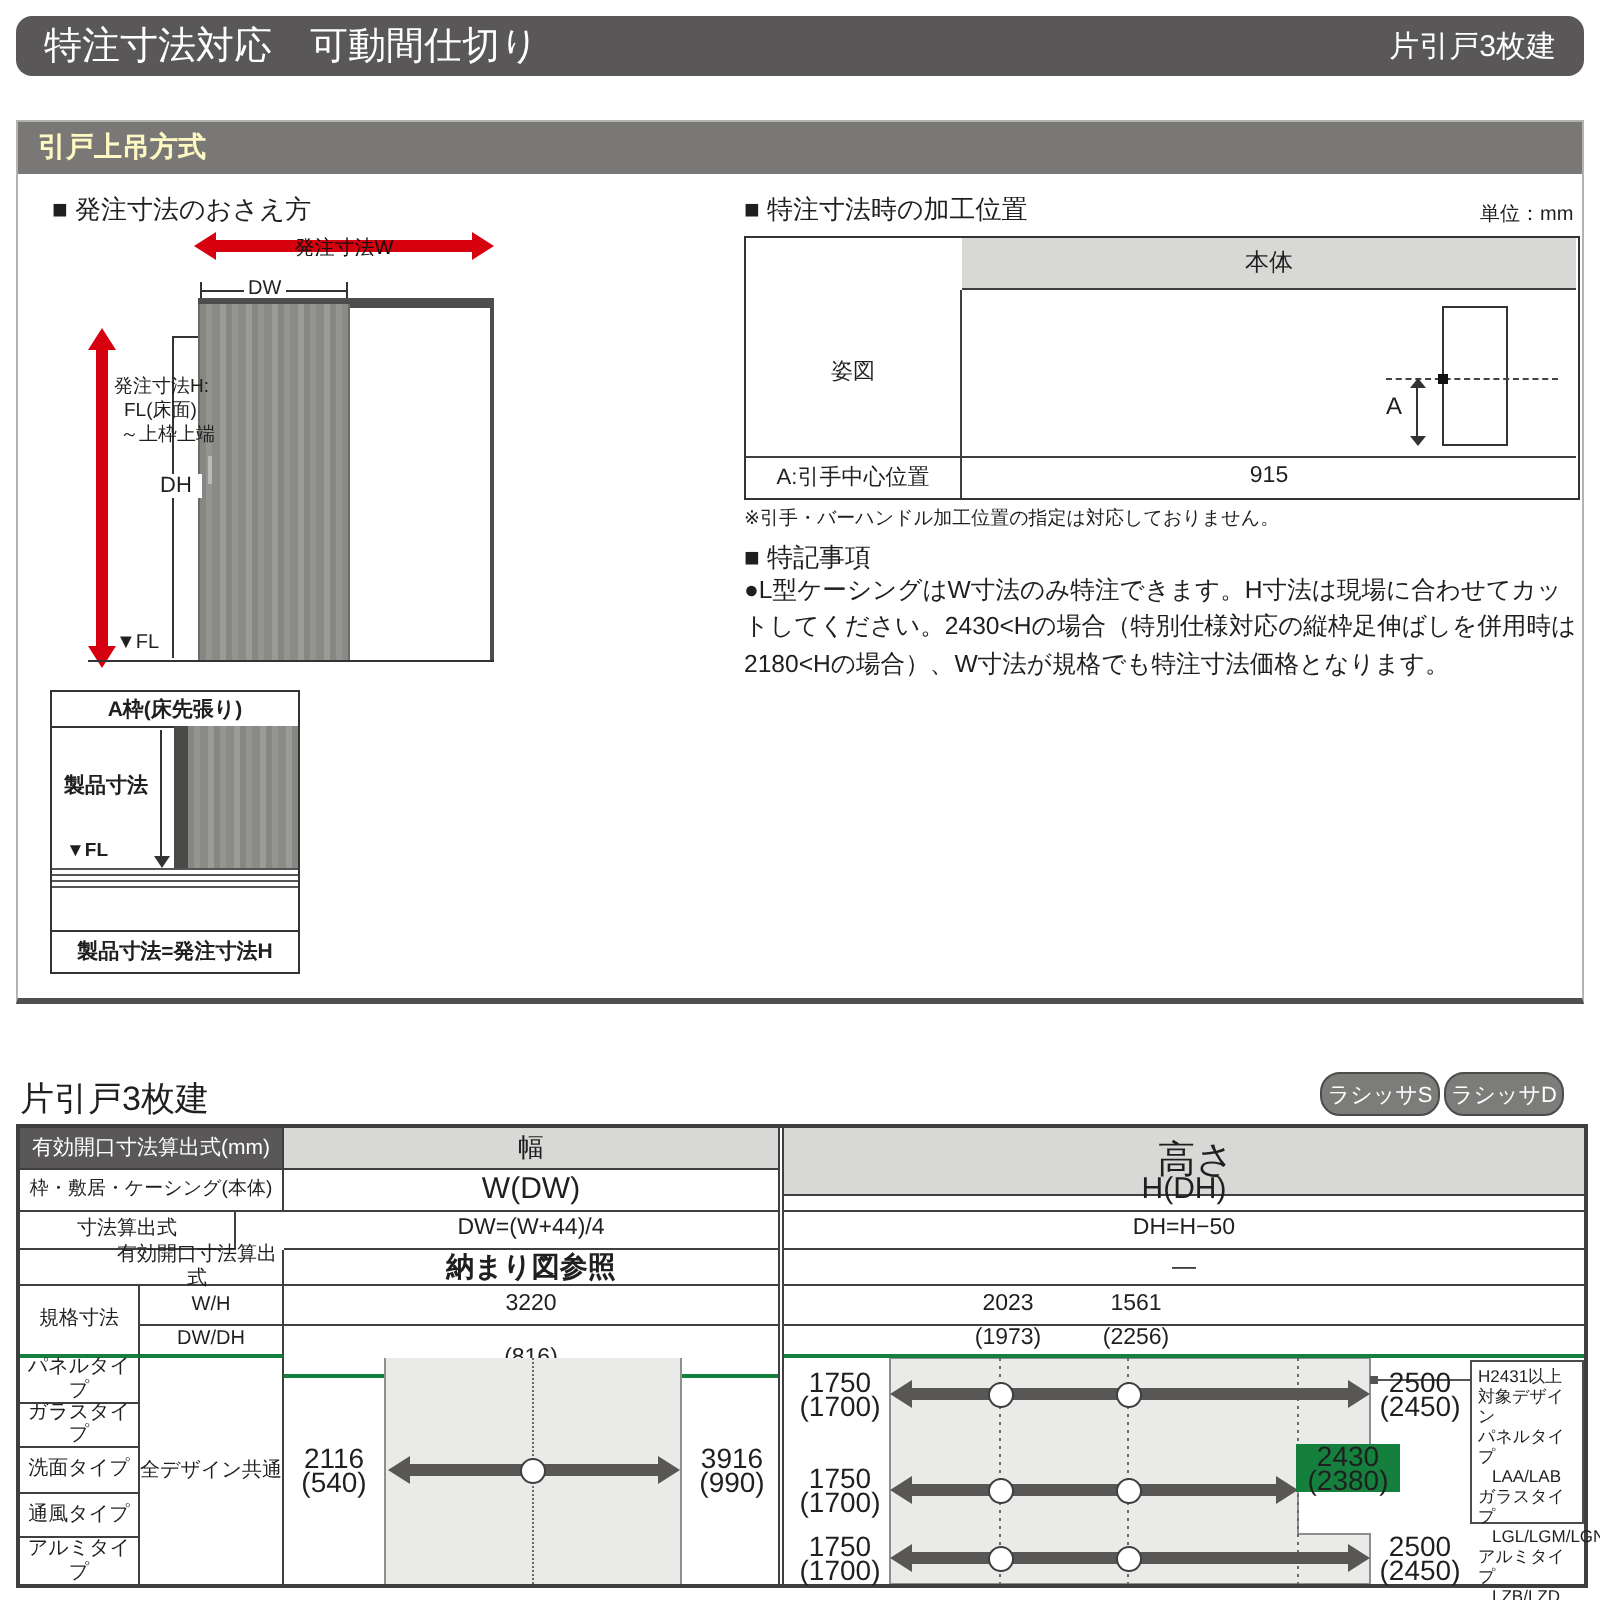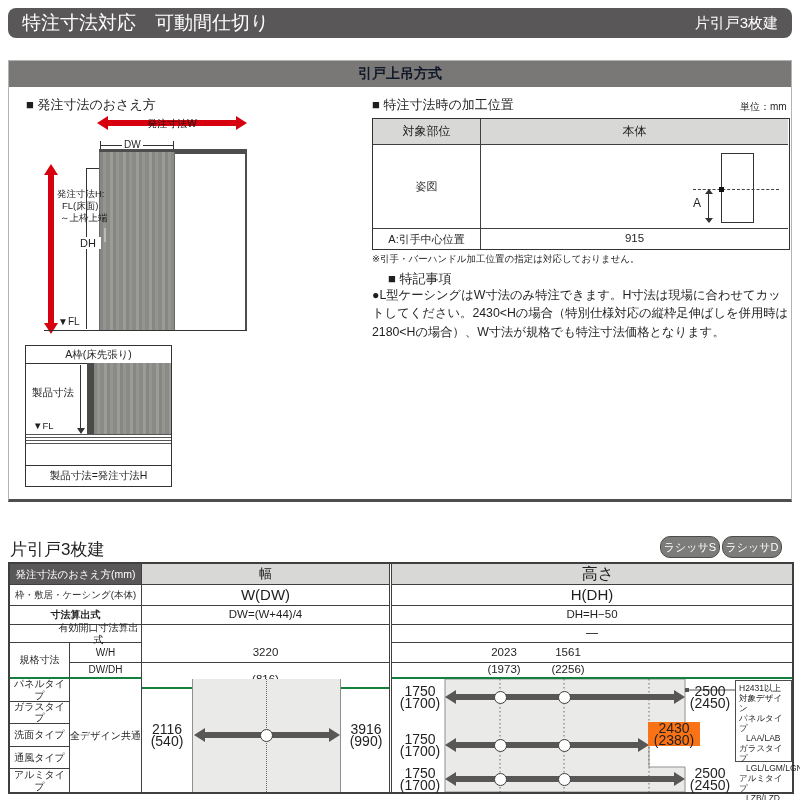--- a/index.html
+++ b/index.html
@@ -12,22 +12,22 @@
   .bb2{border-bottom:2px solid #15803d;}
   .hdrbg{background:#d8d8d6;}
   .darkbg{background:#595757;color:#fff;}
   .bold{font-weight:normal;}
   
   .topbar{position:absolute;left:8px;top:8px;width:784px;height:30px;background:#595757;
           border-radius:8px;display:flex;align-items:center;justify-content:space-between;
           padding:0 14px;box-sizing:border-box;color:#fff;}
   .mainbox{position:absolute;left:8px;top:60px;width:784px;height:442px;
            border:1px solid #b3b3b1;border-bottom:3px solid #4f4f4d;box-sizing:border-box;background:#fff;}
-  .secbar{position:absolute;left:0;top:0;width:100%;height:26px;background:#7a7876;color:#0f172a;
-          display:flex;align-items:center;padding:0 10px;box-sizing:border-box;font-weight:bold;font-size:14px;justify-content:center;}
+  .secbar{position:absolute;left:0;top:0;width:100%;height:26px;background:#7a7876;color:#fef9c3;
+          display:flex;align-items:center;padding:0 10px;box-sizing:border-box;font-weight:bold;font-size:14px;}
   
   .rarrow-h .sh{position:absolute;left:9px;right:9px;top:4px;height:6px;background:#d7000f;}
   .rarrow-h .al{position:absolute;left:0;top:0;width:0;height:0;border-top:7px solid transparent;
                 border-bottom:7px solid transparent;border-right:11px solid #d7000f;}
   .rarrow-h .ar{position:absolute;right:0;top:0;width:0;height:0;border-top:7px solid transparent;
                 border-bottom:7px solid transparent;border-left:11px solid #d7000f;}
   .rarrow-v .sh{position:absolute;top:9px;bottom:9px;left:4px;width:6px;background:#d7000f;}
   .rarrow-v .at{position:absolute;top:0;left:0;width:0;height:0;border-left:7px solid transparent;
                 border-right:7px solid transparent;border-bottom:11px solid #d7000f;}
   .rarrow-v .ab{position:absolute;bottom:0;left:0;width:0;height:0;border-left:7px solid transparent;
@@ -101,76 +101,76 @@
   </div>
   <div class="abs bold" style="left:57px;top:188px;width:66px;font-size:9.5px;line-height:12px;background:transparent;">
     <div>発注寸法H:</div>
     <div style="padding-left:5px;">FL(床面)</div>
     <div style="padding-left:3px;">～上枠上端</div>
   </div>
 
   <div class="abs" style="left:44px;top:330px;width:203px;height:1px;background:#333;"></div>
   <div class="abs" style="left:58px;top:316px;font-size:10px;">▼FL</div>
 
-  <div class="abs" style="left:25px;top:345px;width:147px;height:142px;border:1.5px solid #333;box-sizing:border-box;background:#fff;">
+  <div class="abs" style="left:25px;top:345px;width:125px;height:142px;border:1.5px solid #333;box-sizing:border-box;background:#fff;font-weight:bold;">
     <div style="height:17px;border-bottom:1px solid #333;display:flex;align-items:center;justify-content:center;font-size:10.5px;">A枠(床先張り)</div>
     <div class="abs" style="left:61px;top:17px;width:7px;height:71px;background:#4a4a48;"></div>
     <div class="abs wood" style="left:68px;top:17px;right:0;height:71px;"></div>
     <div class="abs" style="left:6px;top:40px;font-size:10.5px;">製品寸法</div>
     <div class="abs" style="left:54px;top:19px;width:1px;height:64px;background:#333;"></div>
     <div class="abs" style="left:51px;top:82px;width:0;height:0;border-left:4px solid transparent;border-right:4px solid transparent;border-top:6px solid #333;"></div>
     <div class="abs" style="left:7px;top:74px;font-size:9.5px;">▼FL</div>
     <div class="abs" style="left:0;right:0;top:88px;height:11px;background:repeating-linear-gradient(180deg,#555 0 1px,transparent 1px 3px);"></div>
     <div class="abs" style="left:0;right:0;bottom:0;height:20px;border-top:1px solid #333;display:flex;align-items:center;justify-content:center;font-size:10.5px;">製品寸法=発注寸法H</div>
   </div>
 
   <div class="abs bold" style="left:372px;top:96px;font-size:13px;">■ 特注寸法時の加工位置</div>
   <div class="abs" style="left:740px;top:100px;font-size:10px;">単位：mm</div>
 
   <div class="abs" style="left:372px;top:118px;width:418px;height:132px;border:1.5px solid #333;box-sizing:border-box;">
-    <div class="cell hdrbg br bb" style="left:0;top:0;width:108px;height:26px;font-size:12px;">対象部位</div>
     <div class="cell hdrbg bb" style="left:108px;top:0;width:307px;height:26px;font-size:12px;">本体</div>
     <div class="cell br bb" style="left:0;top:26px;width:108px;height:84px;font-size:11px;">姿図</div>
     <div class="cell bb" style="left:108px;top:26px;width:307px;height:84px;">
 
       <span class="abs" style="left:240px;top:8px;width:33px;height:70px;border:1.5px solid #333;background:#fff;box-sizing:border-box;"></span>
       <span class="abs" style="left:212px;top:44px;width:86px;height:0;border-top:1px dashed #444;"></span>
       <span class="abs" style="left:238px;top:42px;width:5px;height:5px;background:#111;"></span>
       <span class="abs" style="left:227px;top:46px;width:1px;height:30px;background:#333;"></span>
       <span class="abs" style="left:224px;top:44px;width:0;height:0;border-left:4px solid transparent;border-right:4px solid transparent;border-bottom:5px solid #333;"></span>
       <span class="abs" style="left:224px;top:73px;width:0;height:0;border-left:4px solid transparent;border-right:4px solid transparent;border-top:5px solid #333;"></span>
       <span class="abs bold" style="left:212px;top:52px;font-size:12px;">A</span>
     </div>
     <div class="cell br bold" style="left:0;top:110px;width:108px;height:20px;font-size:11px;">A:引手中心位置</div>
     <div class="cell" style="left:108px;top:110px;width:307px;height:20px;font-size:11.5px;">915</div>
   </div>
   <div class="abs" style="left:372px;top:253px;font-size:9.5px;">※引手・バーハンドル加工位置の指定は対応しておりません。</div>
 
-  <div class="abs bold" style="left:372px;top:270px;font-size:13px;margin-left:16px;">■ 特記事項</div>
+  <div class="abs bold" style="left:372px;top:270px;font-size:13px;">■ 特記事項</div>
   <div class="abs" style="left:372px;top:286px;width:420px;font-size:12.3px;line-height:1.5;">●L型ケーシングはW寸法のみ特注できます。H寸法は現場に合わせてカットしてください。2430&lt;Hの場合（特別仕様対応の縦枠足伸ばしを併用時は2180&lt;Hの場合）、W寸法が規格でも特注寸法価格となります。</div>
 
   <div class="abs bold" style="left:10px;top:538px;font-size:17px;">片引戸3枚建</div>
   <div class="badge" style="left:660px;top:536px;">ラシッサS</div>
   <div class="badge" style="left:722px;top:536px;">ラシッサD</div>
 
   <div class="abs" style="left:8px;top:562px;width:782px;height:228px;border:2px solid #3f3f3f;box-sizing:content-box;background:#fff;">
 
-    <div class="cell darkbg br bb" style="left:0;top:0;width:132px;height:21px;font-size:10.5px;">発注寸法のおさえ方(mm)</div>
+    <div class="cell darkbg br bb" style="left:0;top:0;width:132px;height:21px;font-size:10.5px;">有効開口寸法算出式(mm)</div>
     <div class="cell hdrbg bb bold" style="left:132px;top:0;width:247px;height:21px;font-size:13px;">幅</div>
-    <div class="cell hdrbg bb bold" style="left:382px;top:0;width:400px;height:21px;font-size:16px;padding-left:12px;">高さ</div>
+    <div class="cell hdrbg bb bold" style="left:382px;top:0;width:400px;height:34px;font-size:19px;padding-left:12px;">高さ</div>
 
     <div class="cell br bb" style="left:0;top:21px;width:132px;height:21px;font-size:9.5px;">枠・敷居・ケーシング(本体)</div>
     <div class="cell bb bold" style="left:132px;top:21px;width:247px;height:21px;font-size:15px;">W(DW)</div>
     <div class="cell bb bold" style="left:382px;top:21px;width:400px;height:21px;font-size:15px;">H(DH)</div>
 
-    <div class="cell br bb" style="left:0;top:42px;width:132px;height:19px;font-size:10px;font-weight:bold;">寸法算出式</div>
+    <div class="cell br bb" style="left:0;top:42px;width:108px;height:19px;font-size:10px;">寸法算出式</div>
     <div class="cell bb" style="left:132px;top:42px;width:247px;height:19px;font-size:11.5px;">DW=(W+44)/4</div>
     <div class="cell bb" style="left:382px;top:42px;width:400px;height:19px;font-size:11.5px;">DH=H−50</div>
 
     <div class="cell br bb" style="left:0;top:61px;width:132px;height:18px;font-size:10px;padding-left:46px;">有効開口寸法算出式</div>
+    <div class="cell bb" style="left:132px;top:61px;width:247px;height:18px;font-size:14px;font-weight:600;">納まり図参照</div>
     <div class="cell bb bold" style="left:382px;top:61px;width:400px;height:18px;font-size:12px;">—</div>
 
     <div class="cell br bb2" style="left:0;top:79px;width:60px;height:36px;font-size:10px;">規格寸法</div>
     <div class="cell br bb" style="left:60px;top:79px;width:72px;height:20px;font-size:10px;">W/H</div>
     <div class="cell br bb2" style="left:60px;top:99px;width:72px;height:16px;font-size:10px;">DW/DH</div>
     <div class="cell bb" style="left:132px;top:79px;width:247px;height:20px;font-size:11.5px;">3220</div>
     <div class="cell bb2" style="left:132px;top:109px;width:247px;height:16px;font-size:11.5px;">(816)</div>
     <div class="cell bb" style="left:382px;top:79px;width:400px;height:20px;">
       <span class="abs" style="left:86px;width:52px;font-size:11.5px;">2023</span>
       <span class="abs" style="left:150px;width:52px;font-size:11.5px;">1561</span>
@@ -242,21 +242,21 @@
       <div>(1700)</div>
     </div>
     <div class="rangelabel" style="left:676px;top:121px;width:48px;">
       <div>2500</div>
       <div>(2450)</div>
     </div>
     <div class="rangelabel" style="left:386px;top:169px;width:48px;">
       <div>1750</div>
       <div>(1700)</div>
     </div>
-    <div class="rangelabel" style="left:638px;top:158px;width:52px;background:#f97316;">
+    <div class="rangelabel" style="left:638px;top:158px;width:52px;background:#15803d;">
       <div>2430</div>
       <div>(2380)</div>
     </div>
     <div class="rangelabel" style="left:386px;top:203px;width:48px;">
       <div>1750</div>
       <div>(1700)</div>
     </div>
     <div class="rangelabel" style="left:676px;top:203px;width:48px;">
       <div>2500</div>
       <div>(2450)</div>

